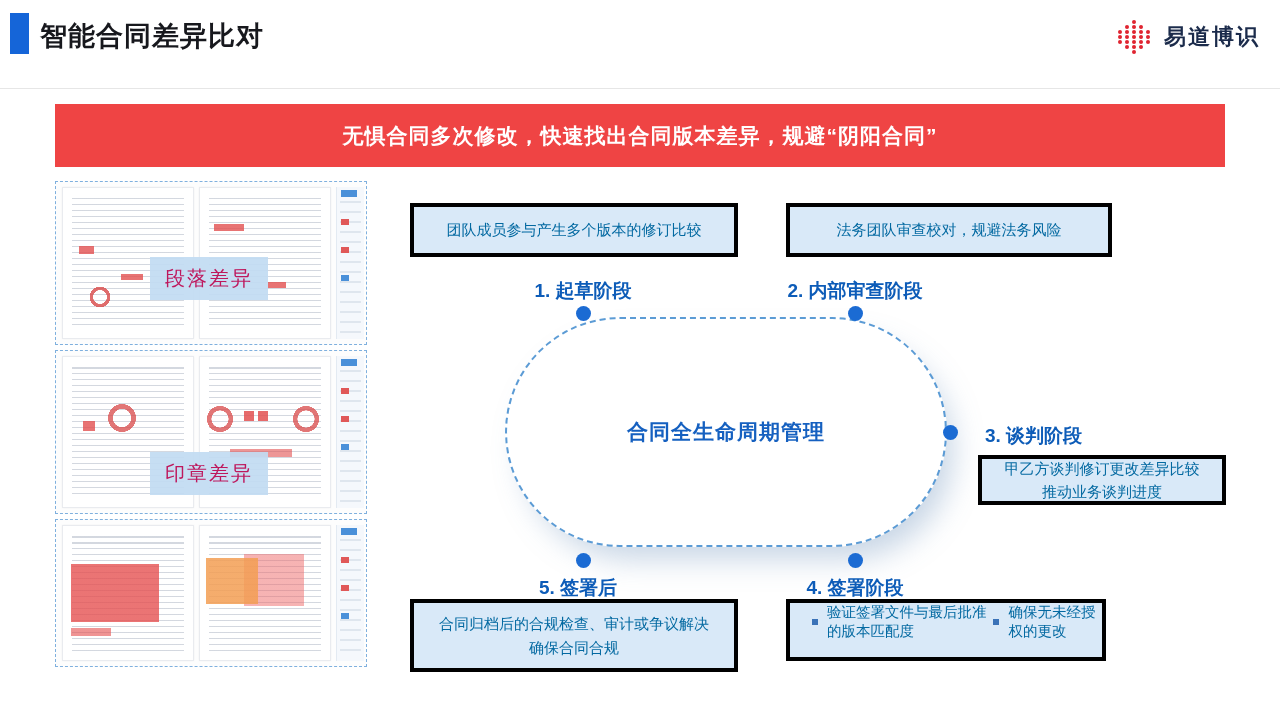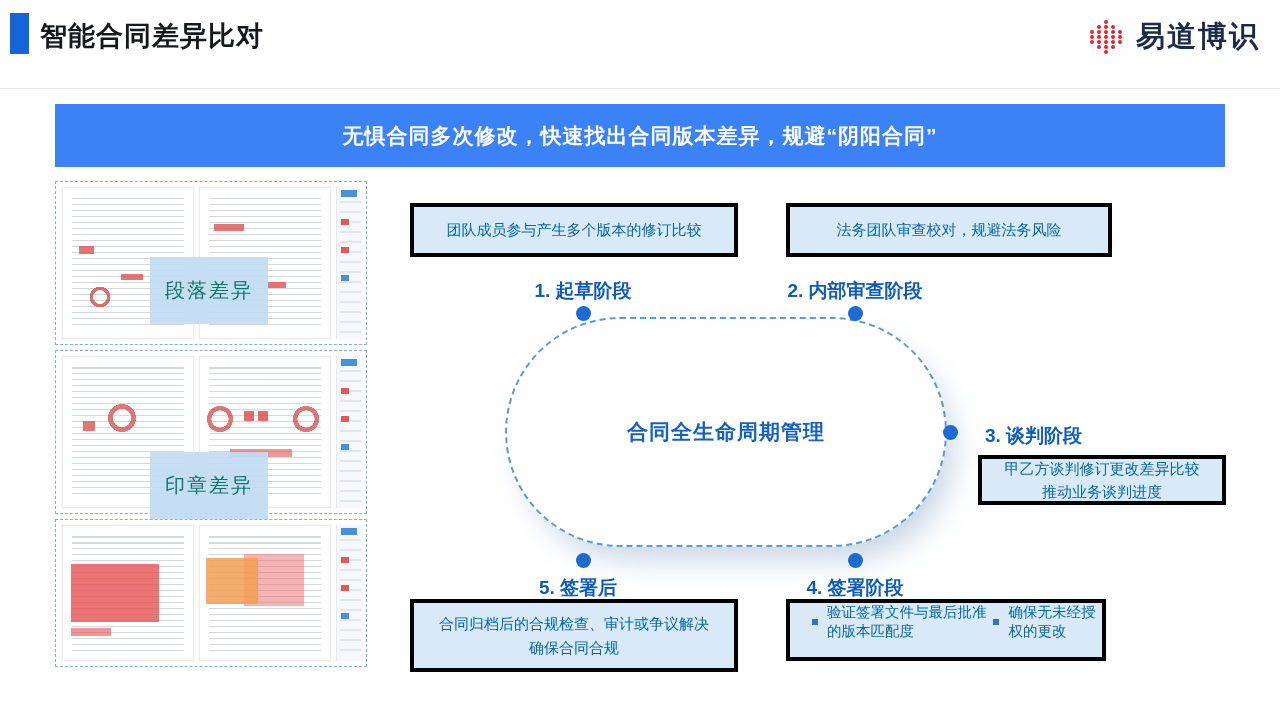--- a/index.html
+++ b/index.html
@@ -6,27 +6,27 @@
   html,body { background:#ffffff; }
   .slide {
     position:relative; width:1280px; height:720px; background:#ffffff;
     font-family:"Liberation Sans","DejaVu Sans",sans-serif; overflow:hidden;
   }
 
   
   .accent { position:absolute; left:10px; top:13px; width:19px; height:41px; background:#1565d8; }
   .title  { position:absolute; left:40px; top:18px; font-size:27px; font-weight:bold; color:#17181d; letter-spacing:1px;text-align:center; }
   .logo   { position:absolute; right:20px; top:16px; display:flex; align-items:center; gap:8px; }
-  .logo-text { font-size:29px; font-weight:bold; color:#1b2b4b; letter-spacing:2px; }
+  .logo-text { font-size:22px; font-weight:bold; color:#1b2b4b; letter-spacing:2px; }
   .divider { position:absolute; left:0; top:88px; width:1280px; height:1px; background:#e6e6e6; }
 
   
   .banner {
     position:absolute; left:55px; top:104px; width:1170px; height:63px;
-    background:#3b82f6; display:flex; align-items:center; justify-content:center;
+    background:#ef4444; display:flex; align-items:center; justify-content:center;
   }
   .banner span { color:#ffffff; font-size:21px; font-weight:bold; letter-spacing:1px; }
 
   
   .thumb {
     position:absolute; left:55px; width:312px; background:#fdfdfd;
     border:1.5px dashed #7fb0de;
   }
   #t1 { top:181px; height:164px; }
   #t2 { top:350px; height:164px; }
@@ -68,22 +68,22 @@
            background:#f5f8fc; border-left:1px solid #e3eaf2; }
   .panel::before { content:""; position:absolute; left:3px; right:3px; top:14px; bottom:6px;
     background:repeating-linear-gradient(to bottom,#dfe6ee 0 2px,transparent 2px 10px); }
   .panel::after { content:""; position:absolute; inset:0; background:
     linear-gradient(#4a90d9,#4a90d9) 4px 3px/16px 7px no-repeat,
     linear-gradient(#e05858,#e05858) 4px 32px/8px 6px no-repeat,
     linear-gradient(#e05858,#e05858) 4px 60px/8px 6px no-repeat,
     linear-gradient(#4a90d9,#4a90d9) 4px 88px/8px 6px no-repeat; }
 
   .diff-label {
-    position:absolute; background:rgba(193,219,242,.92); color:#0f766e;
-    font-size:20px; letter-spacing:2px; padding:20px 15px; z-index:5;
+    position:absolute; background:rgba(193,219,242,.92); color:#be185d;
+    font-size:20px; letter-spacing:2px; padding:8px 15px; z-index:5;
   }
   #lab1 { left:150px; top:257px; }
   #lab2 { left:150px; top:452px; }
   #lab3 { left:152px; top:531px; background:rgba(193,219,242,.8); }
 
   
   .stadium {
     position:absolute; left:505px; top:317px; width:442px; height:230px;
     border:2px dashed #5b9bd5; border-radius:120px; background:#ffffff;
     box-shadow:12px 18px 30px -6px rgba(95,135,180,.35);

